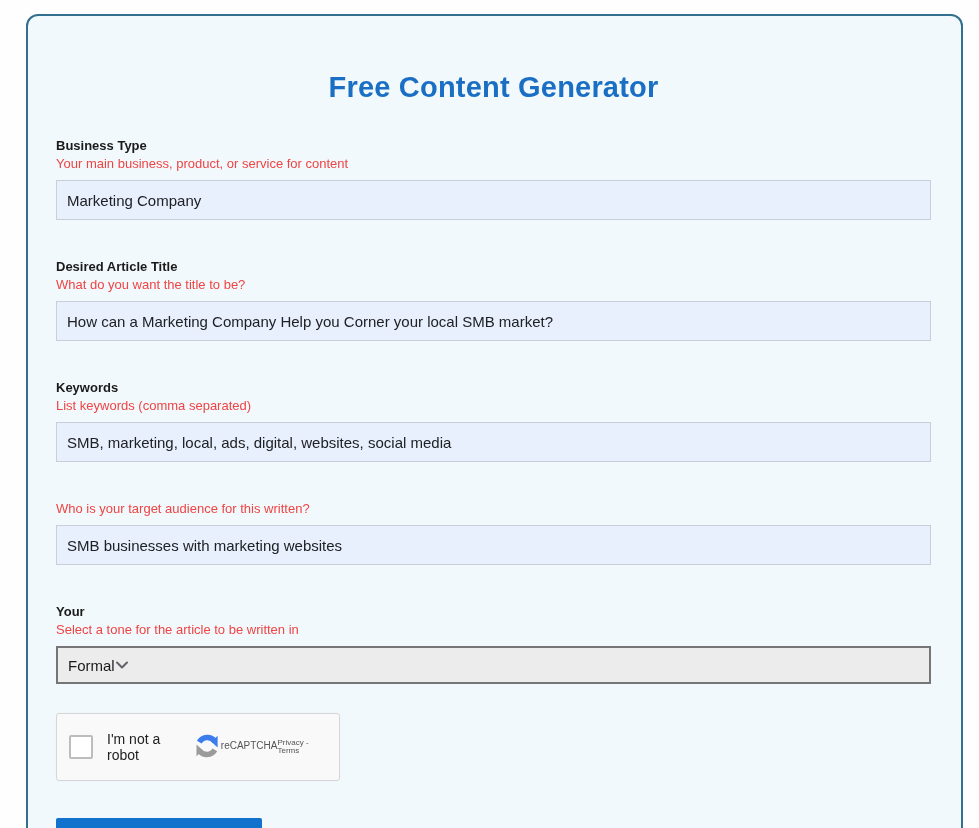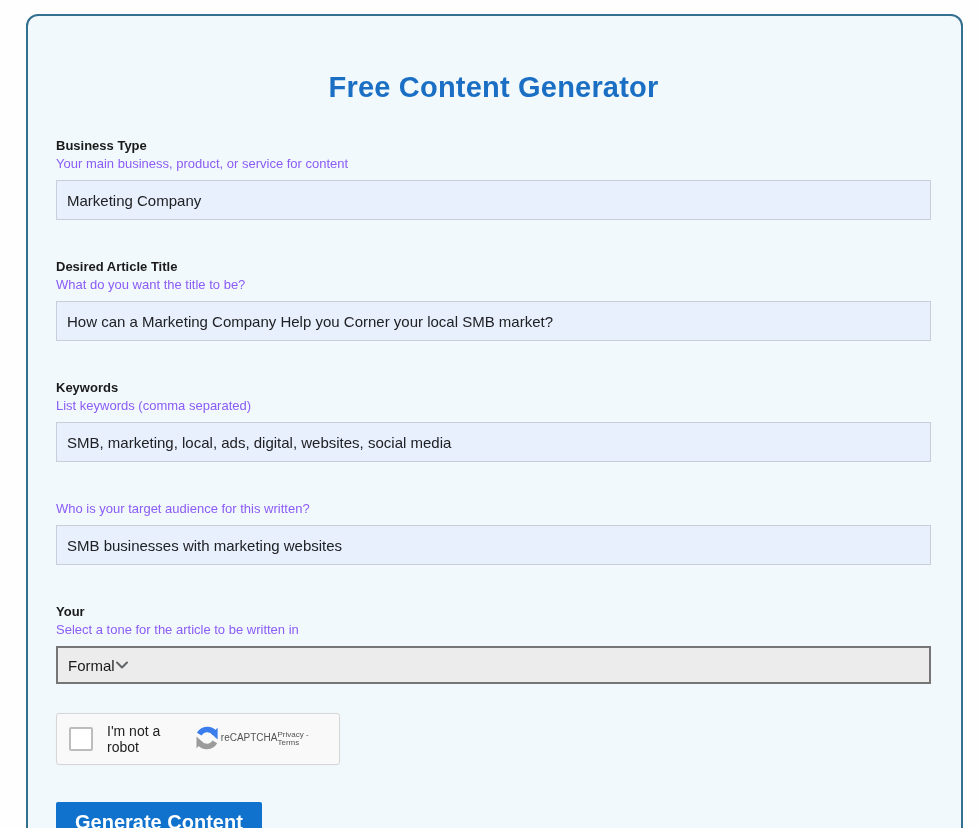--- a/index.html
+++ b/index.html
@@ -32,21 +32,21 @@
     display: block;
     font-size: 13px;
     font-weight: bold;
     color: #1a1a1a;
     line-height: 16px;
     margin-bottom: 2px;
   }
   .field-desc {
     display: block;
     font-size: 13px;
-    color: #8b5cf6;
+    color: #ef4444;
     line-height: 16px;
     margin-bottom: 8px;
   }
   .text-input {
     width: 100%;
     height: 40px;
     background: #e8f0fe;
     border: 1px solid #c9cfd8;
     font-family: "Liberation Sans", "DejaVu Sans", sans-serif;
     font-size: 15px;
@@ -64,21 +64,21 @@
     align-items: center;
     justify-content: flex-start;
     padding: 0 10px;
     font-size: 15px;
     color: #1a1a1a;
     cursor: default;
   }
   .chevron { width: 14px; height: 14px; flex: 0 0 auto; margin-right: 2px; }
   .recaptcha {
     width: 284px;
-    height: 52px;
+    height: 68px;
     background: #f9f9f9;
     border: 1px solid #d6d6d6;
     border-radius: 3px;
     box-shadow: 0 0 2px rgba(0,0,0,0.04);
     display: flex;
     align-items: center;
     padding: 0 10px 0 12px;
     margin-bottom: 37px;
   }
   .recaptcha-checkbox {

